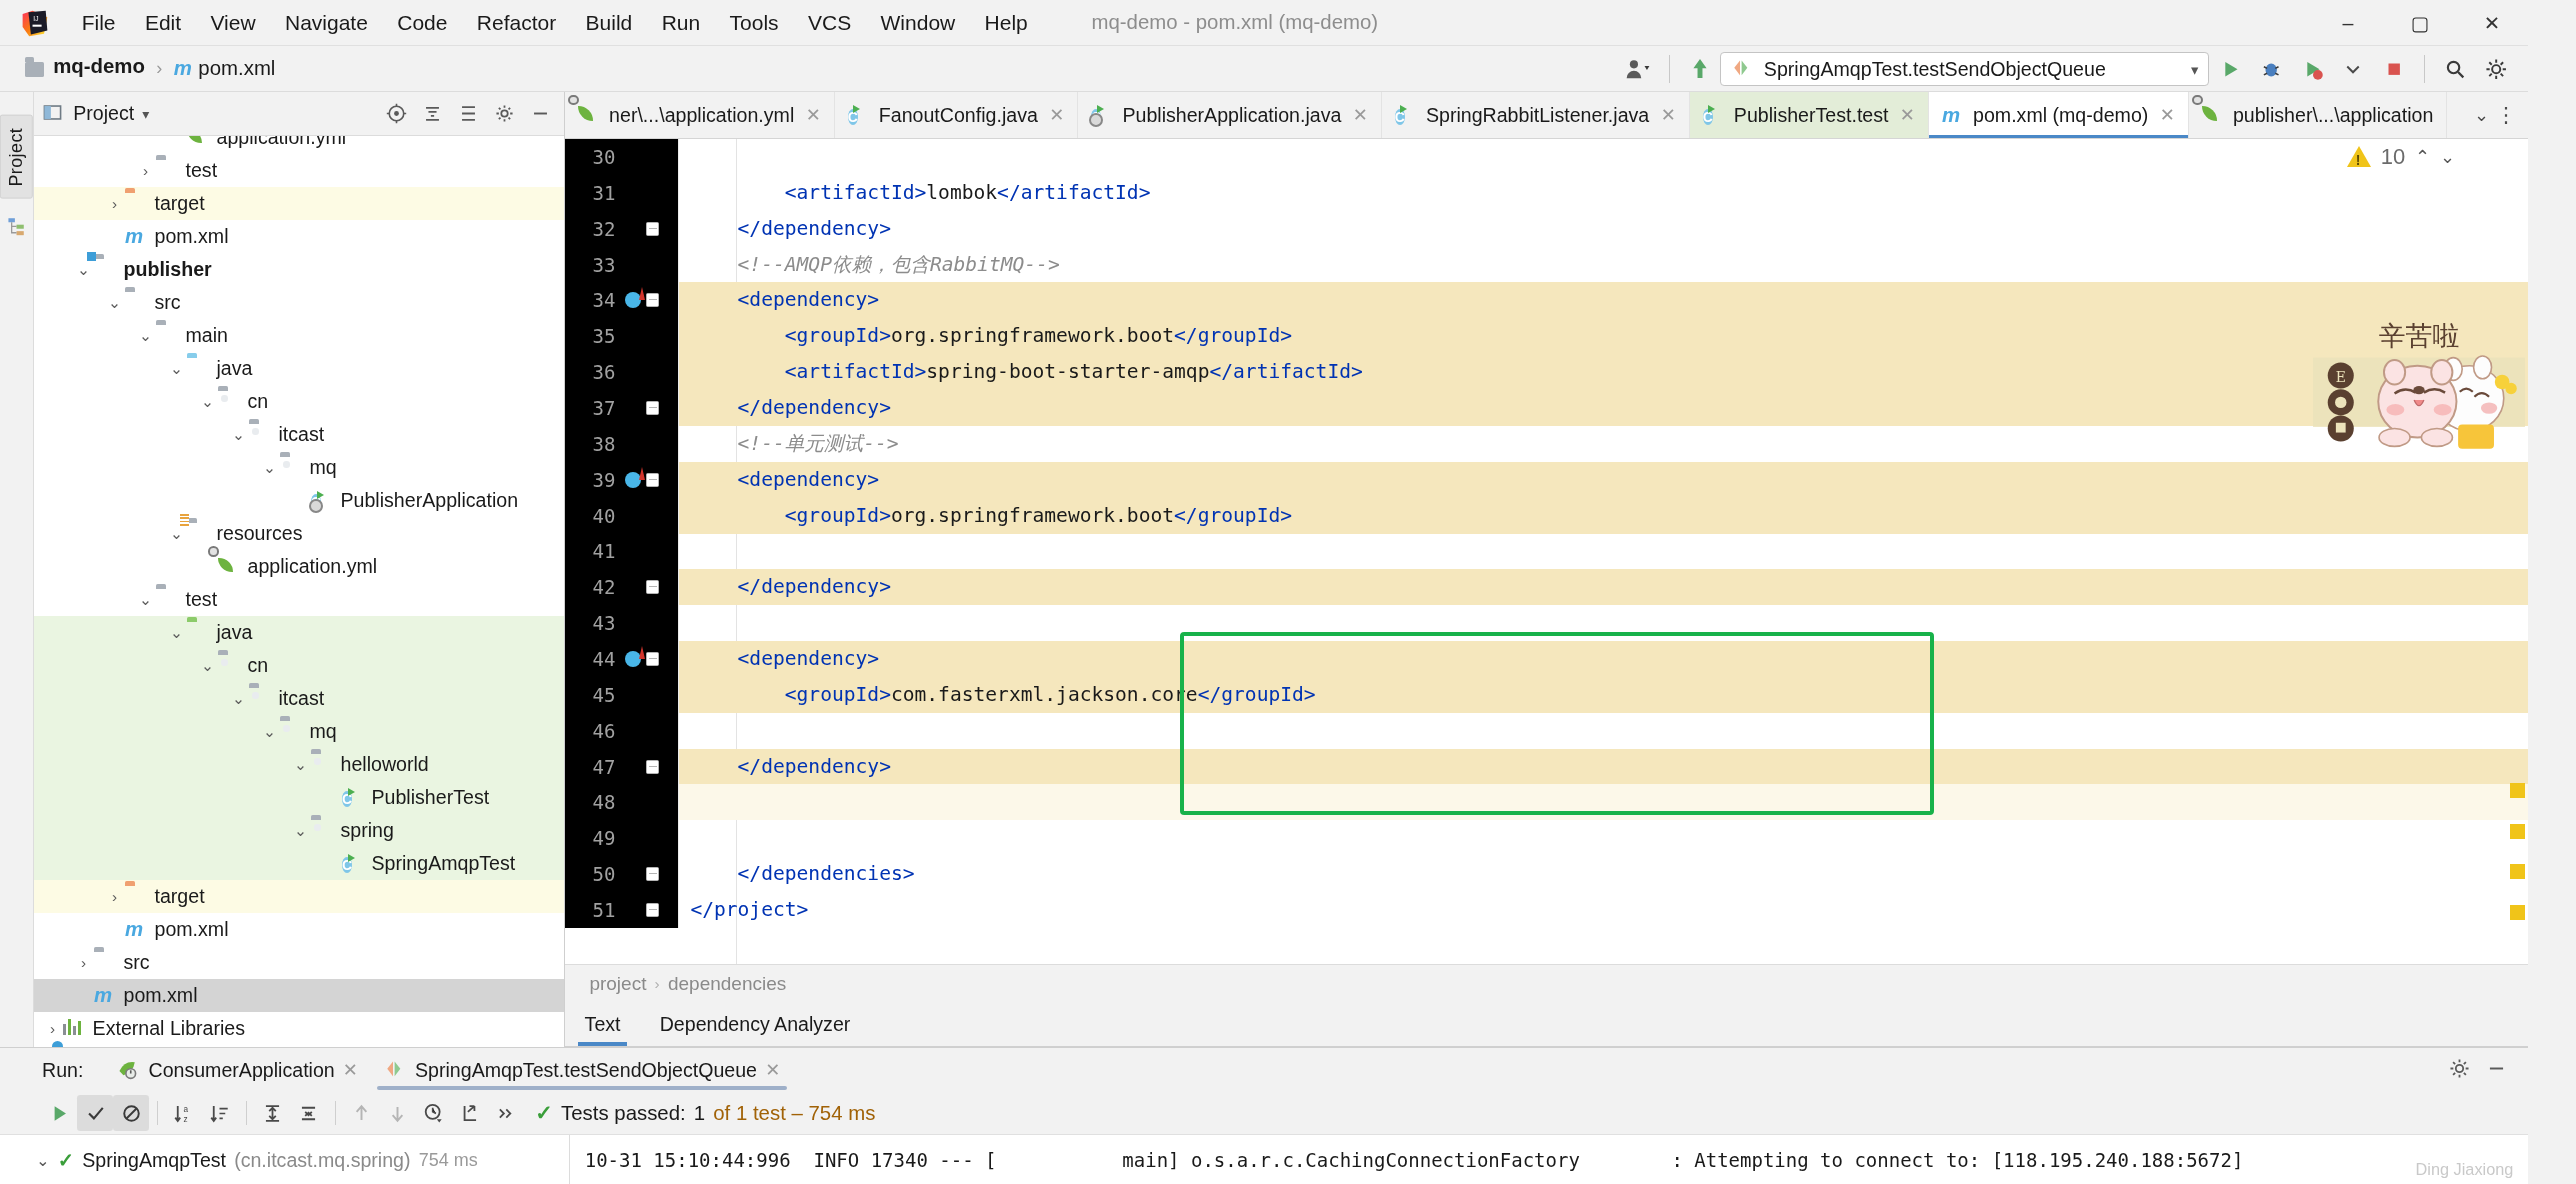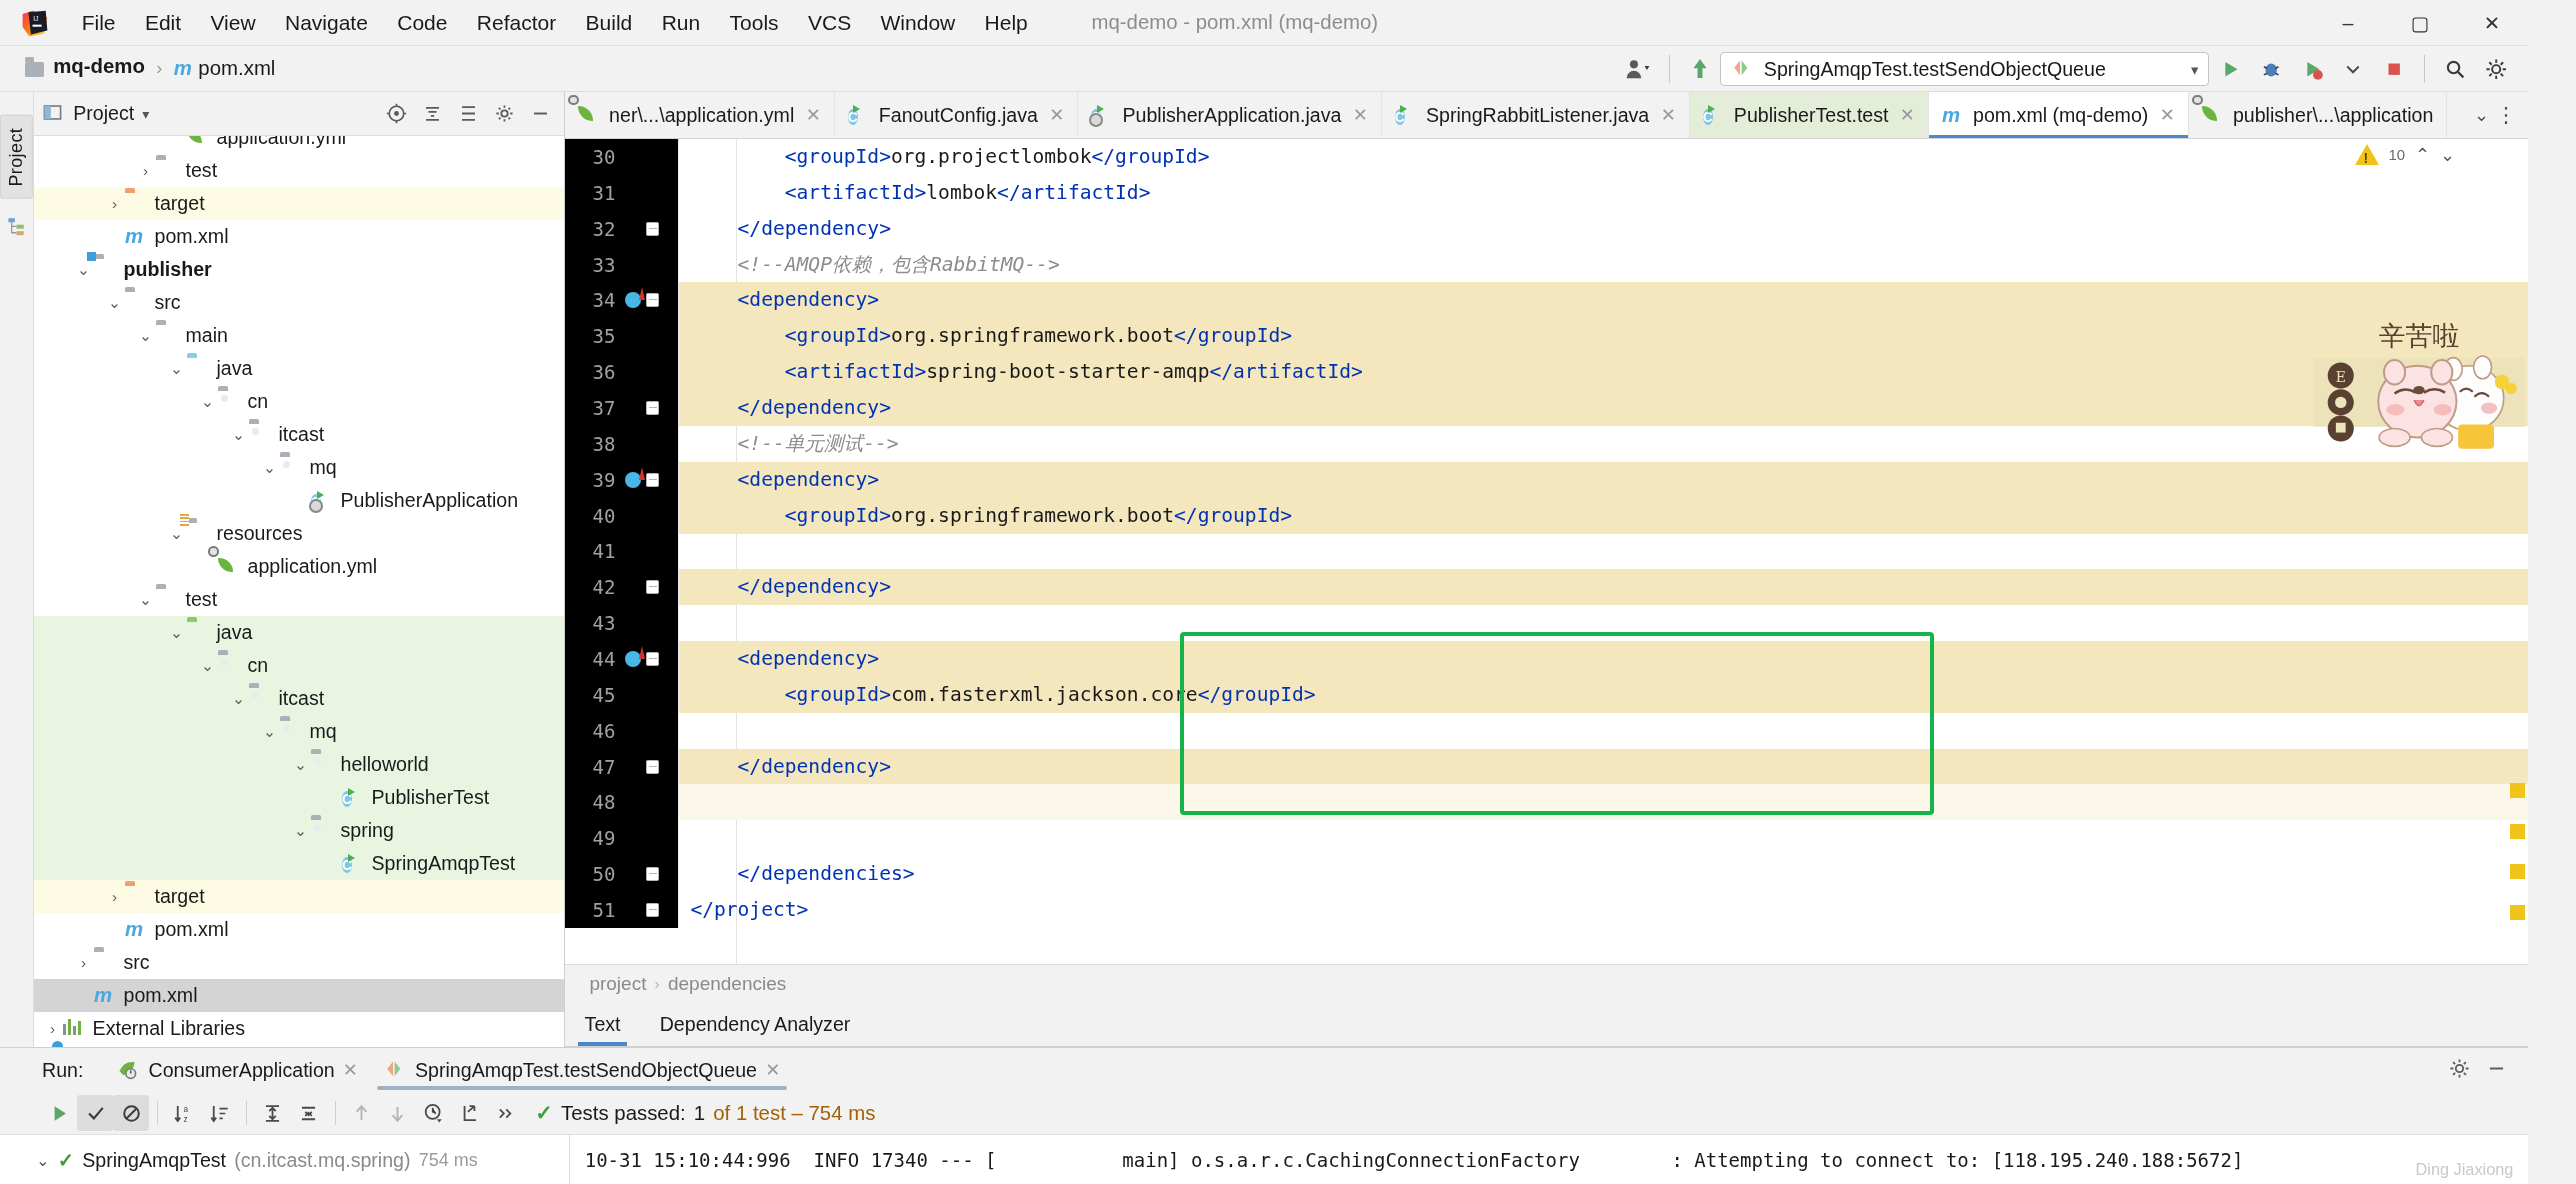--- a/index.html
+++ b/index.html
@@ -175,21 +175,21 @@
     position: absolute; border: 4.9px solid #18b24a; border-radius: 4.1px; pointer-events: none;
   }
   .sticker { position: absolute; pointer-events: none; }
 
   .warnbar {
     position: absolute; right: 73px; top: 4.9px; display: flex; align-items: center; gap: 9.8px; z-index: 4;
   }
   .warn-tri { width: 0; height: 0; border-left: 12.2px solid transparent; border-right: 12.2px solid transparent;
     border-bottom: 21px solid #f0c419; position: relative; }
   .warn-tri::after { content:"!"; position:absolute; left:-3.3px; top:5.7px; font-size:14px; color:#5c4a00; font-weight:bold; }
-  .warn-count { font-size: 15px; color: #6b6b6b; }
+  .warn-count { font-size: 22px; color: #6b6b6b; }
   .warn-chev { font-size: 18px; color: #555; }
 
   .scrollmarks { position:absolute; right:3.3px; top:0; width: 18px; }
   .smk { position:absolute; right:0; width: 14.7px; height: 14.7px; background: #f0c419; }
 
   .breadcrumbbar {
     height: 39px; background: #f2f2f2; border-top: 0.8px solid #dcdcdc; display: flex; align-items: center;
     padding-left: 24.4px; flex: 0 0 39px; gap: 4.9px;
   }
   .bc { font-size: 19px; color: #8a8a8a; }
@@ -711,21 +711,20 @@
               <span class="foldmark"></span>
             </div>
             <div class="gline" style="position: absolute; left: 0px; width: 57px; top: 753px;">51</div>
             <div class="gmark" style="top: 753px;">
               <span style="width:16.3px;display:inline-block"></span>
               <span class="foldmark"></span>
             </div>
           </div>
         <div class="code" id="code">
           <div class="guide" style="left:57px;"></div>
-        <div class="cline" style="position: absolute; left: 0px; right: 0px; top: 0px;"><span style="white-space:pre">        </span><span class="tag">&lt;groupId&gt;</span><span class="txt">org.projectlombok</span><span class="tag">&lt;/groupId&gt;</span></div>
             <div class="cline" style="position: absolute; left: 0px; right: 0px; top: 36px;"><span style="white-space:pre">        </span><span class="tag">&lt;artifactId&gt;</span><span class="txt">lombok</span><span class="tag">&lt;/artifactId&gt;</span></div>
             <div class="cline" style="position: absolute; left: 0px; right: 0px; top: 72px;"><span style="white-space:pre">    </span><span class="tag">&lt;/dependency&gt;</span></div>
             <div class="cline" style="position: absolute; left: 0px; right: 0px; top: 108px;"><span style="white-space:pre">    </span><span class="cmt">&lt;!--AMQP依赖，包含RabbitMQ--&gt;</span></div>
             <div class="cline hl" style="position: absolute; left: 0px; right: 0px; top: 143px;"><span style="white-space:pre">    </span><span class="tag">&lt;dependency&gt;</span></div>
             <div class="cline hl" style="position: absolute; left: 0px; right: 0px; top: 179px;"><span style="white-space:pre">        </span><span class="tag">&lt;groupId&gt;</span><span class="txt">org.springframework.boot</span><span class="tag">&lt;/groupId&gt;</span></div>
             <div class="cline hl" style="position: absolute; left: 0px; right: 0px; top: 215px;"><span style="white-space:pre">        </span><span class="tag">&lt;artifactId&gt;</span><span class="txt">spring-boot-starter-amqp</span><span class="tag">&lt;/artifactId&gt;</span></div>
             <div class="cline hl" style="position: absolute; left: 0px; right: 0px; top: 251px;"><span style="white-space:pre">    </span><span class="tag">&lt;/dependency&gt;</span></div>
             <div class="cline" style="position: absolute; left: 0px; right: 0px; top: 287px;"><span style="white-space:pre">    </span><span class="cmt">&lt;!--单元测试--&gt;</span></div>
             <div class="cline hl" style="position: absolute; left: 0px; right: 0px; top: 323px;"><span style="white-space:pre">    </span><span class="tag">&lt;dependency&gt;</span></div>
             <div class="cline hl" style="position: absolute; left: 0px; right: 0px; top: 359px;"><span style="white-space:pre">        </span><span class="tag">&lt;groupId&gt;</span><span class="txt">org.springframework.boot</span><span class="tag">&lt;/groupId&gt;</span></div>

